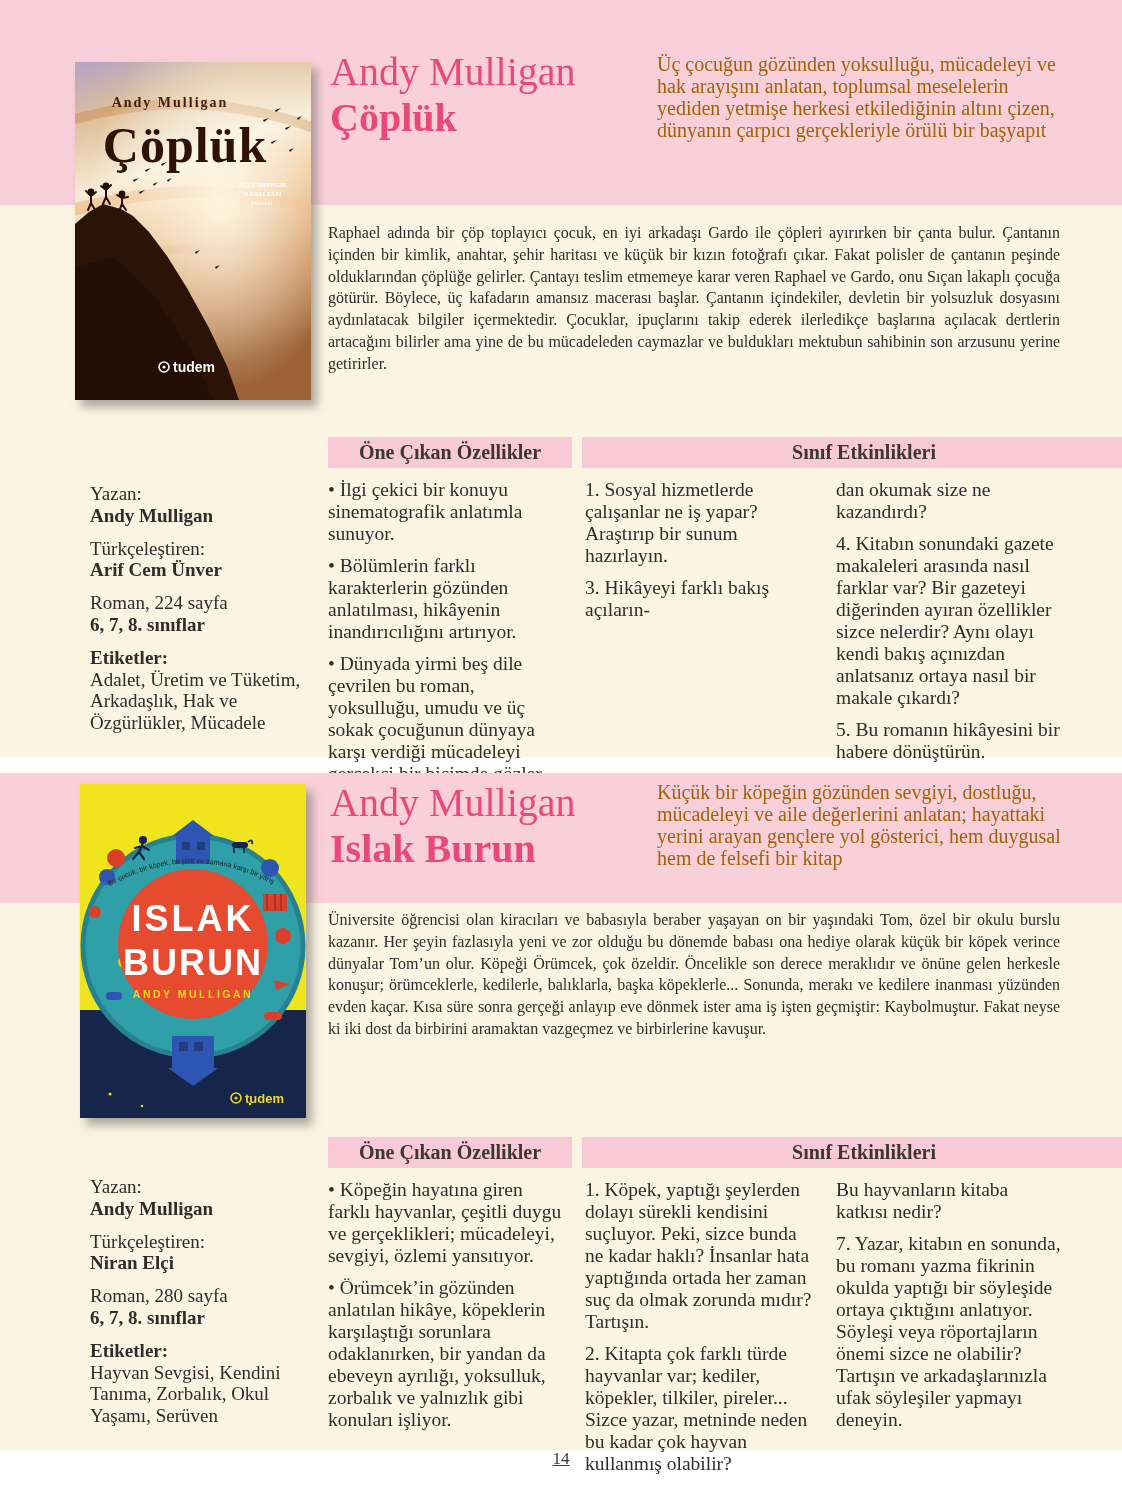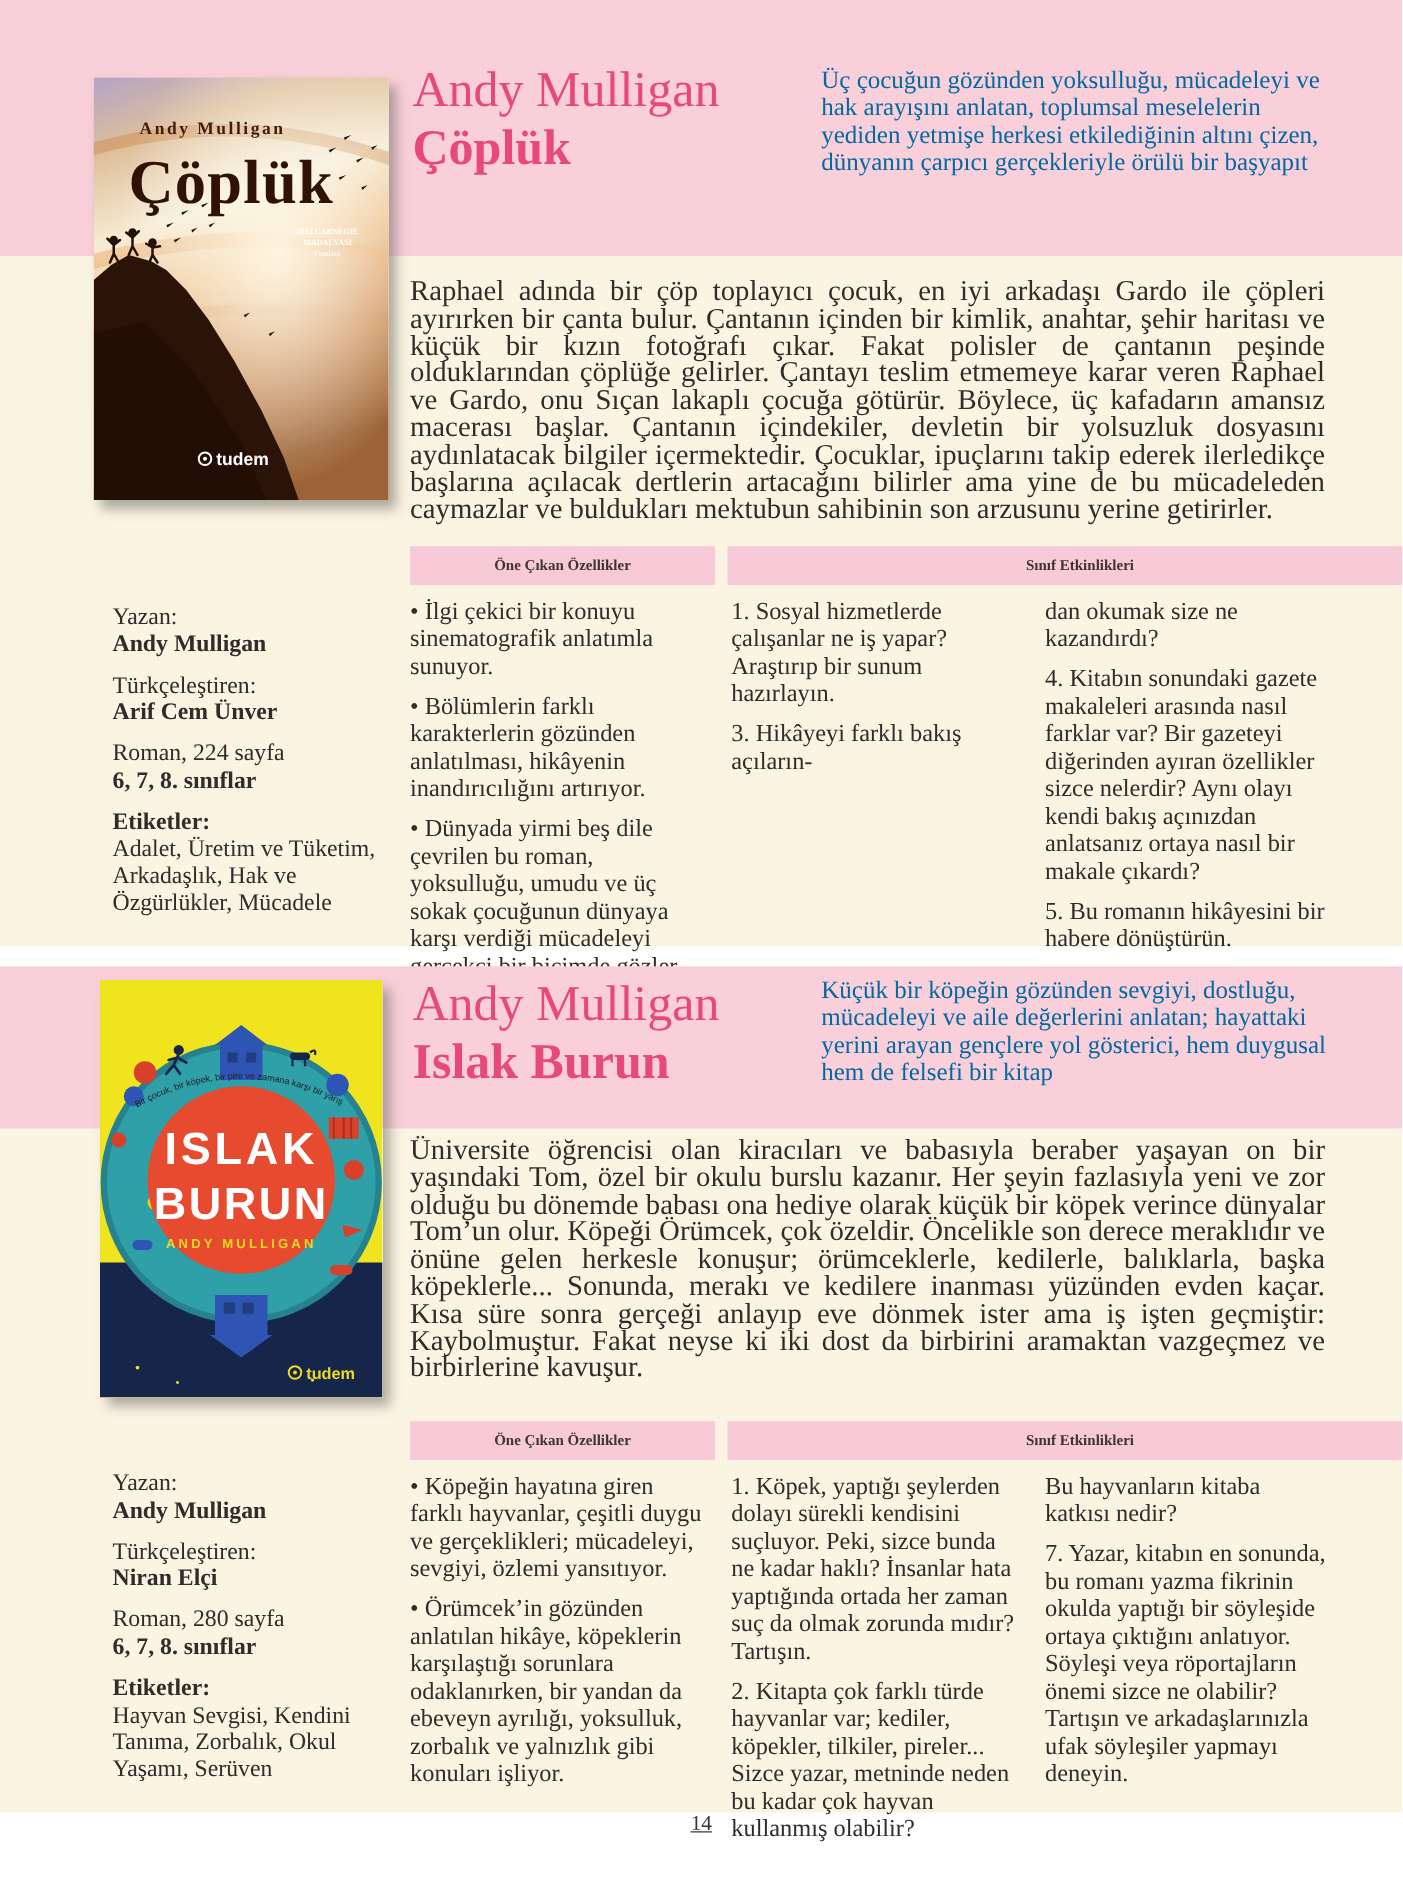--- a/index.html
+++ b/index.html
@@ -21,30 +21,30 @@
   #sec1 .cover{left:75px;top:62px;width:236px;height:338px;}
   #sec2 .cover{left:80px;top:11px;width:226px;height:334px;}
   .cover svg{display:block;width:100%;height:100%;}
 
   .heading{position:absolute;left:330px;}
   #sec1 .heading{top:50px;}
   #sec2 .heading{top:8px;}
   .book-author{font-size:40px;line-height:44px;color:#e8497c;font-weight:400;}
   .book-title{font-size:40px;line-height:47px;color:#e8497c;font-weight:700;}
 
-  .tagline{position:absolute;left:657px;width:406px;font-size:20px;line-height:22px;color:#0369a1;}
+  .tagline{position:absolute;left:657px;width:406px;font-size:20px;line-height:22px;color:#a16207;}
   #sec1 .tagline{top:53px;}
   #sec2 .tagline{top:8px;}
 
-  .desc{position:absolute;left:328px;width:732px;font-size:23px;line-height:21.8px;text-align:justify;}
+  .desc{position:absolute;left:328px;width:732px;font-size:16px;line-height:21.8px;text-align:justify;}
   #sec1 .desc{top:222px;}
   #sec2 .desc{top:136px;}
 
   .col-header{position:absolute;height:31px;background:#f8c9d6;text-align:center;
-    font-weight:bold;font-size:12px;line-height:31px;color:#3d3633;}
+    font-weight:bold;font-size:20px;line-height:31px;color:#3d3633;}
   .features-header{left:328px;width:244px;}
   .activities-header{left:582px;width:564px;}
   #sec1 .col-header{top:437px;}
   #sec2 .col-header{top:364px;}
 
   .features{position:absolute;left:328px;width:240px;}
   #sec1 .features{top:479px;}
   #sec2 .features{top:406px;}
   .features p,.act-col p{font-size:19.5px;line-height:22px;margin:0 0 10px 0;}
   .features p::before{content:"• ";}

